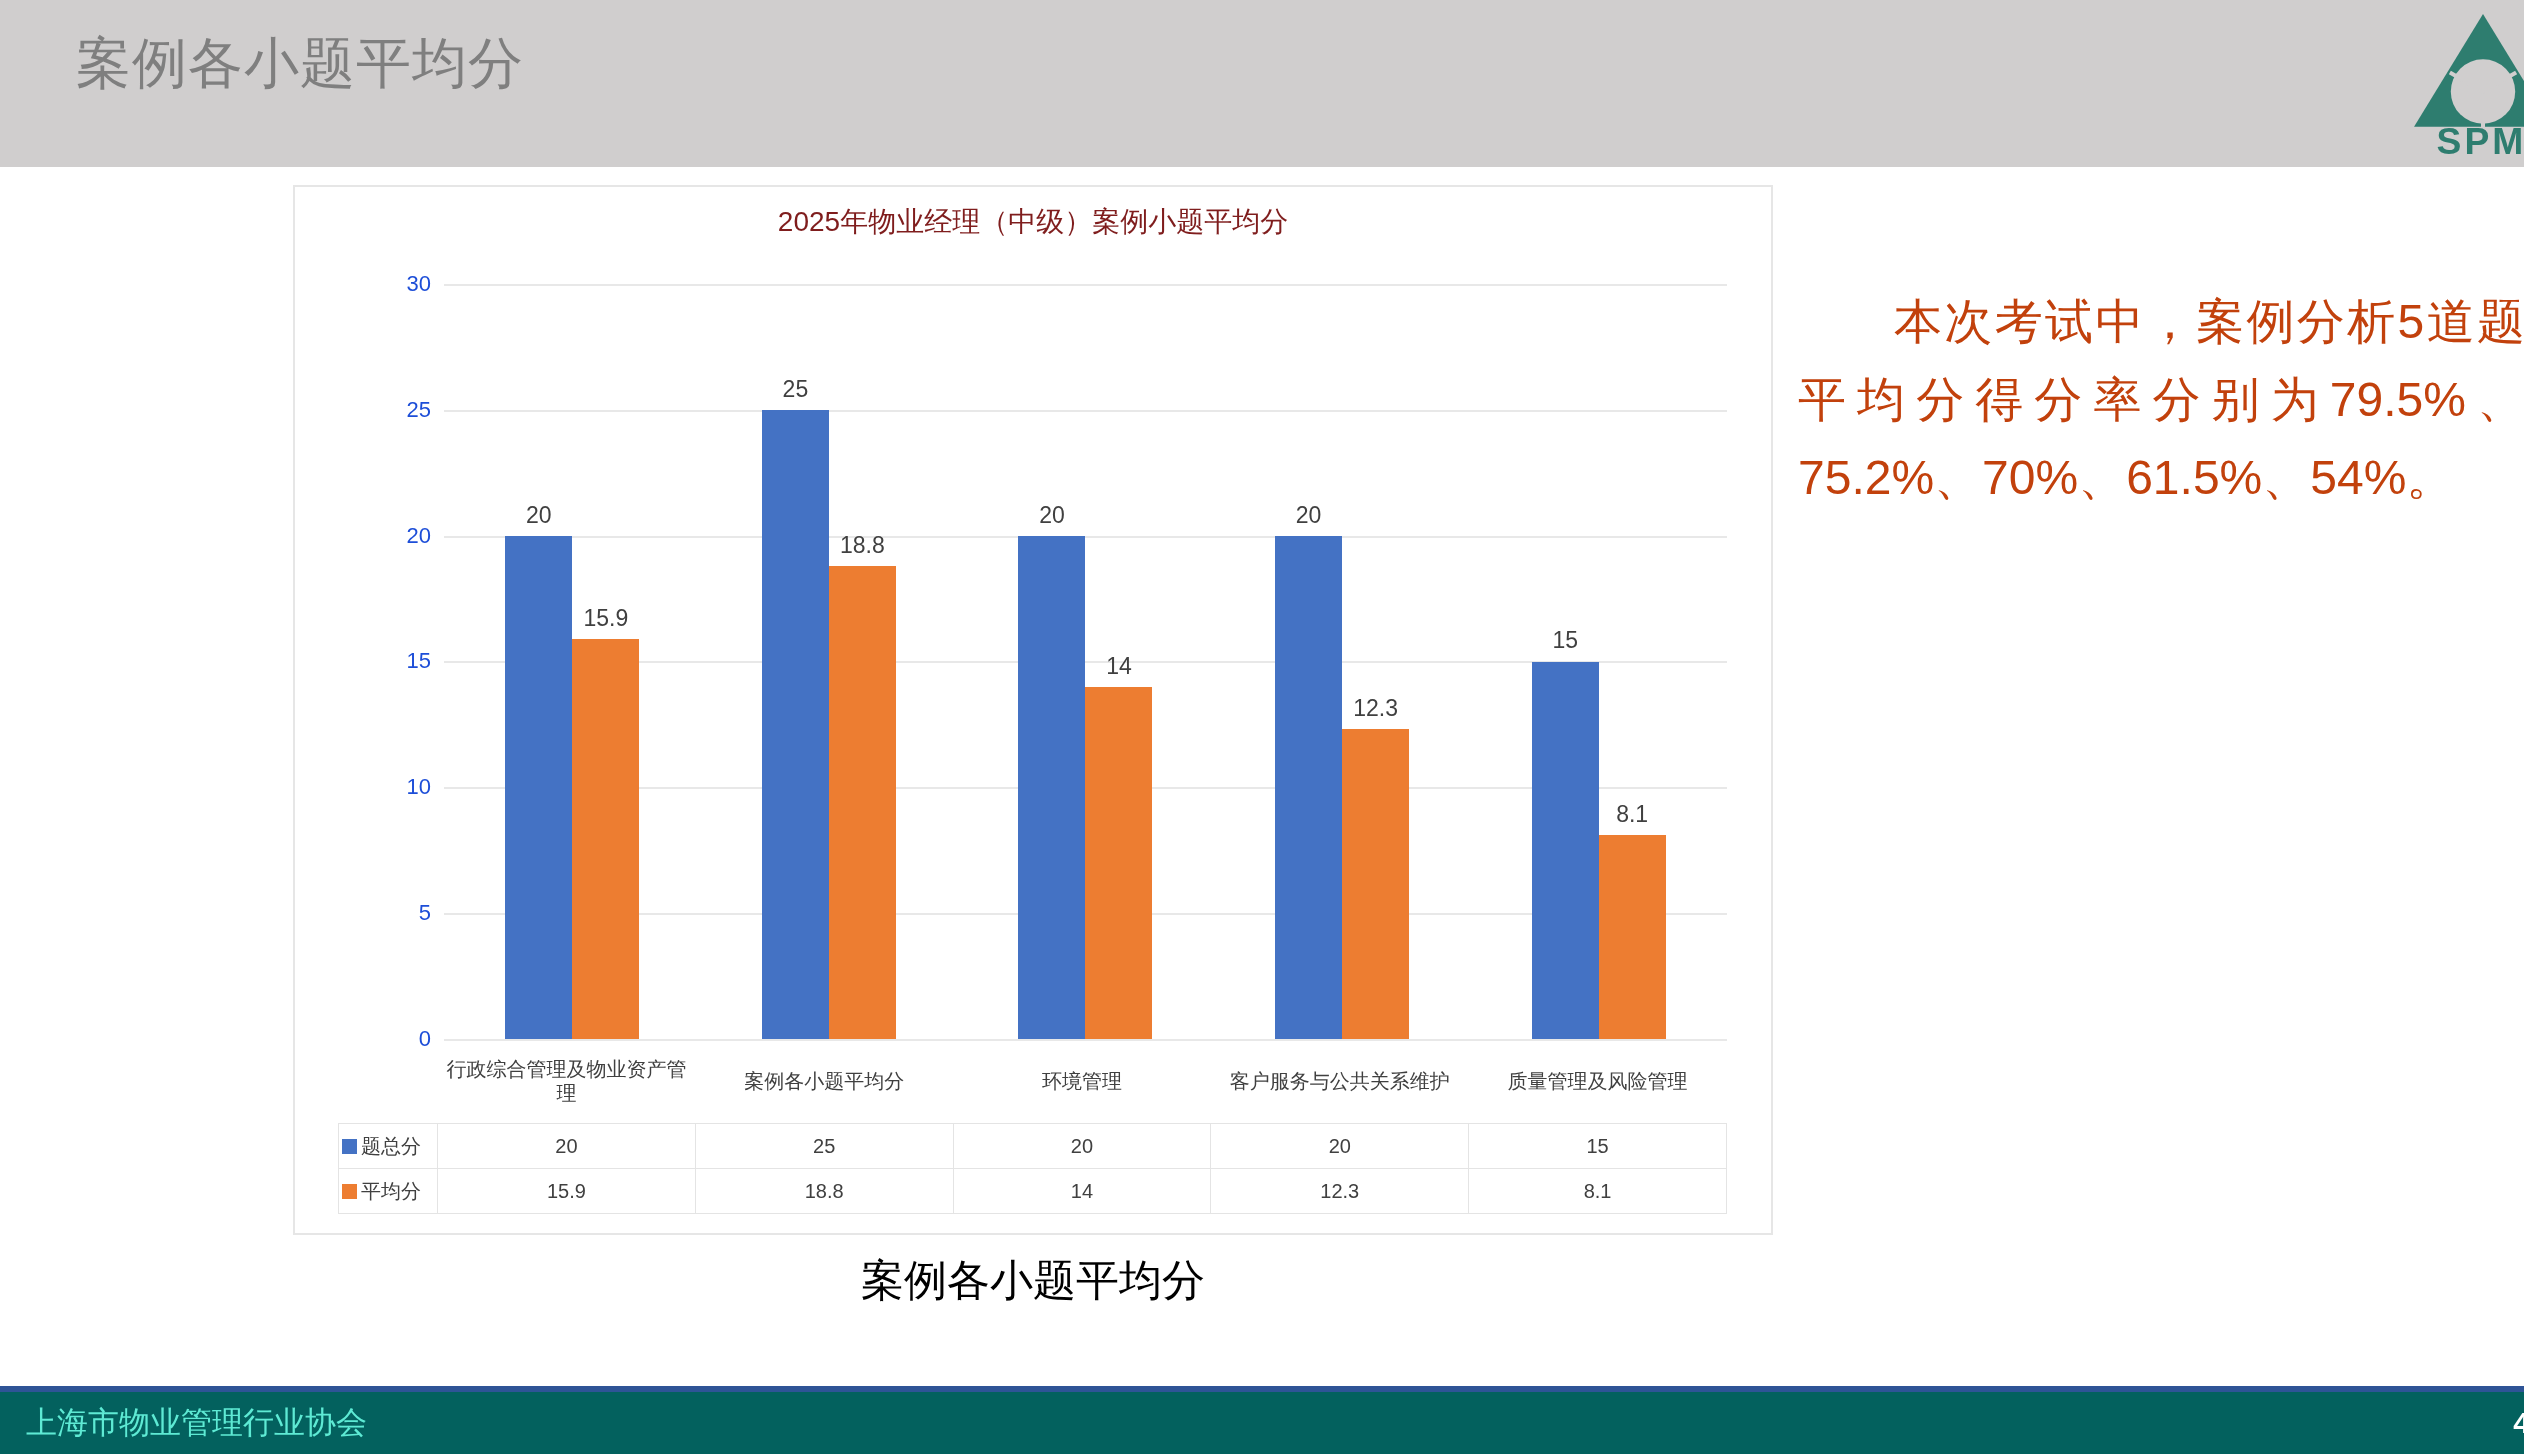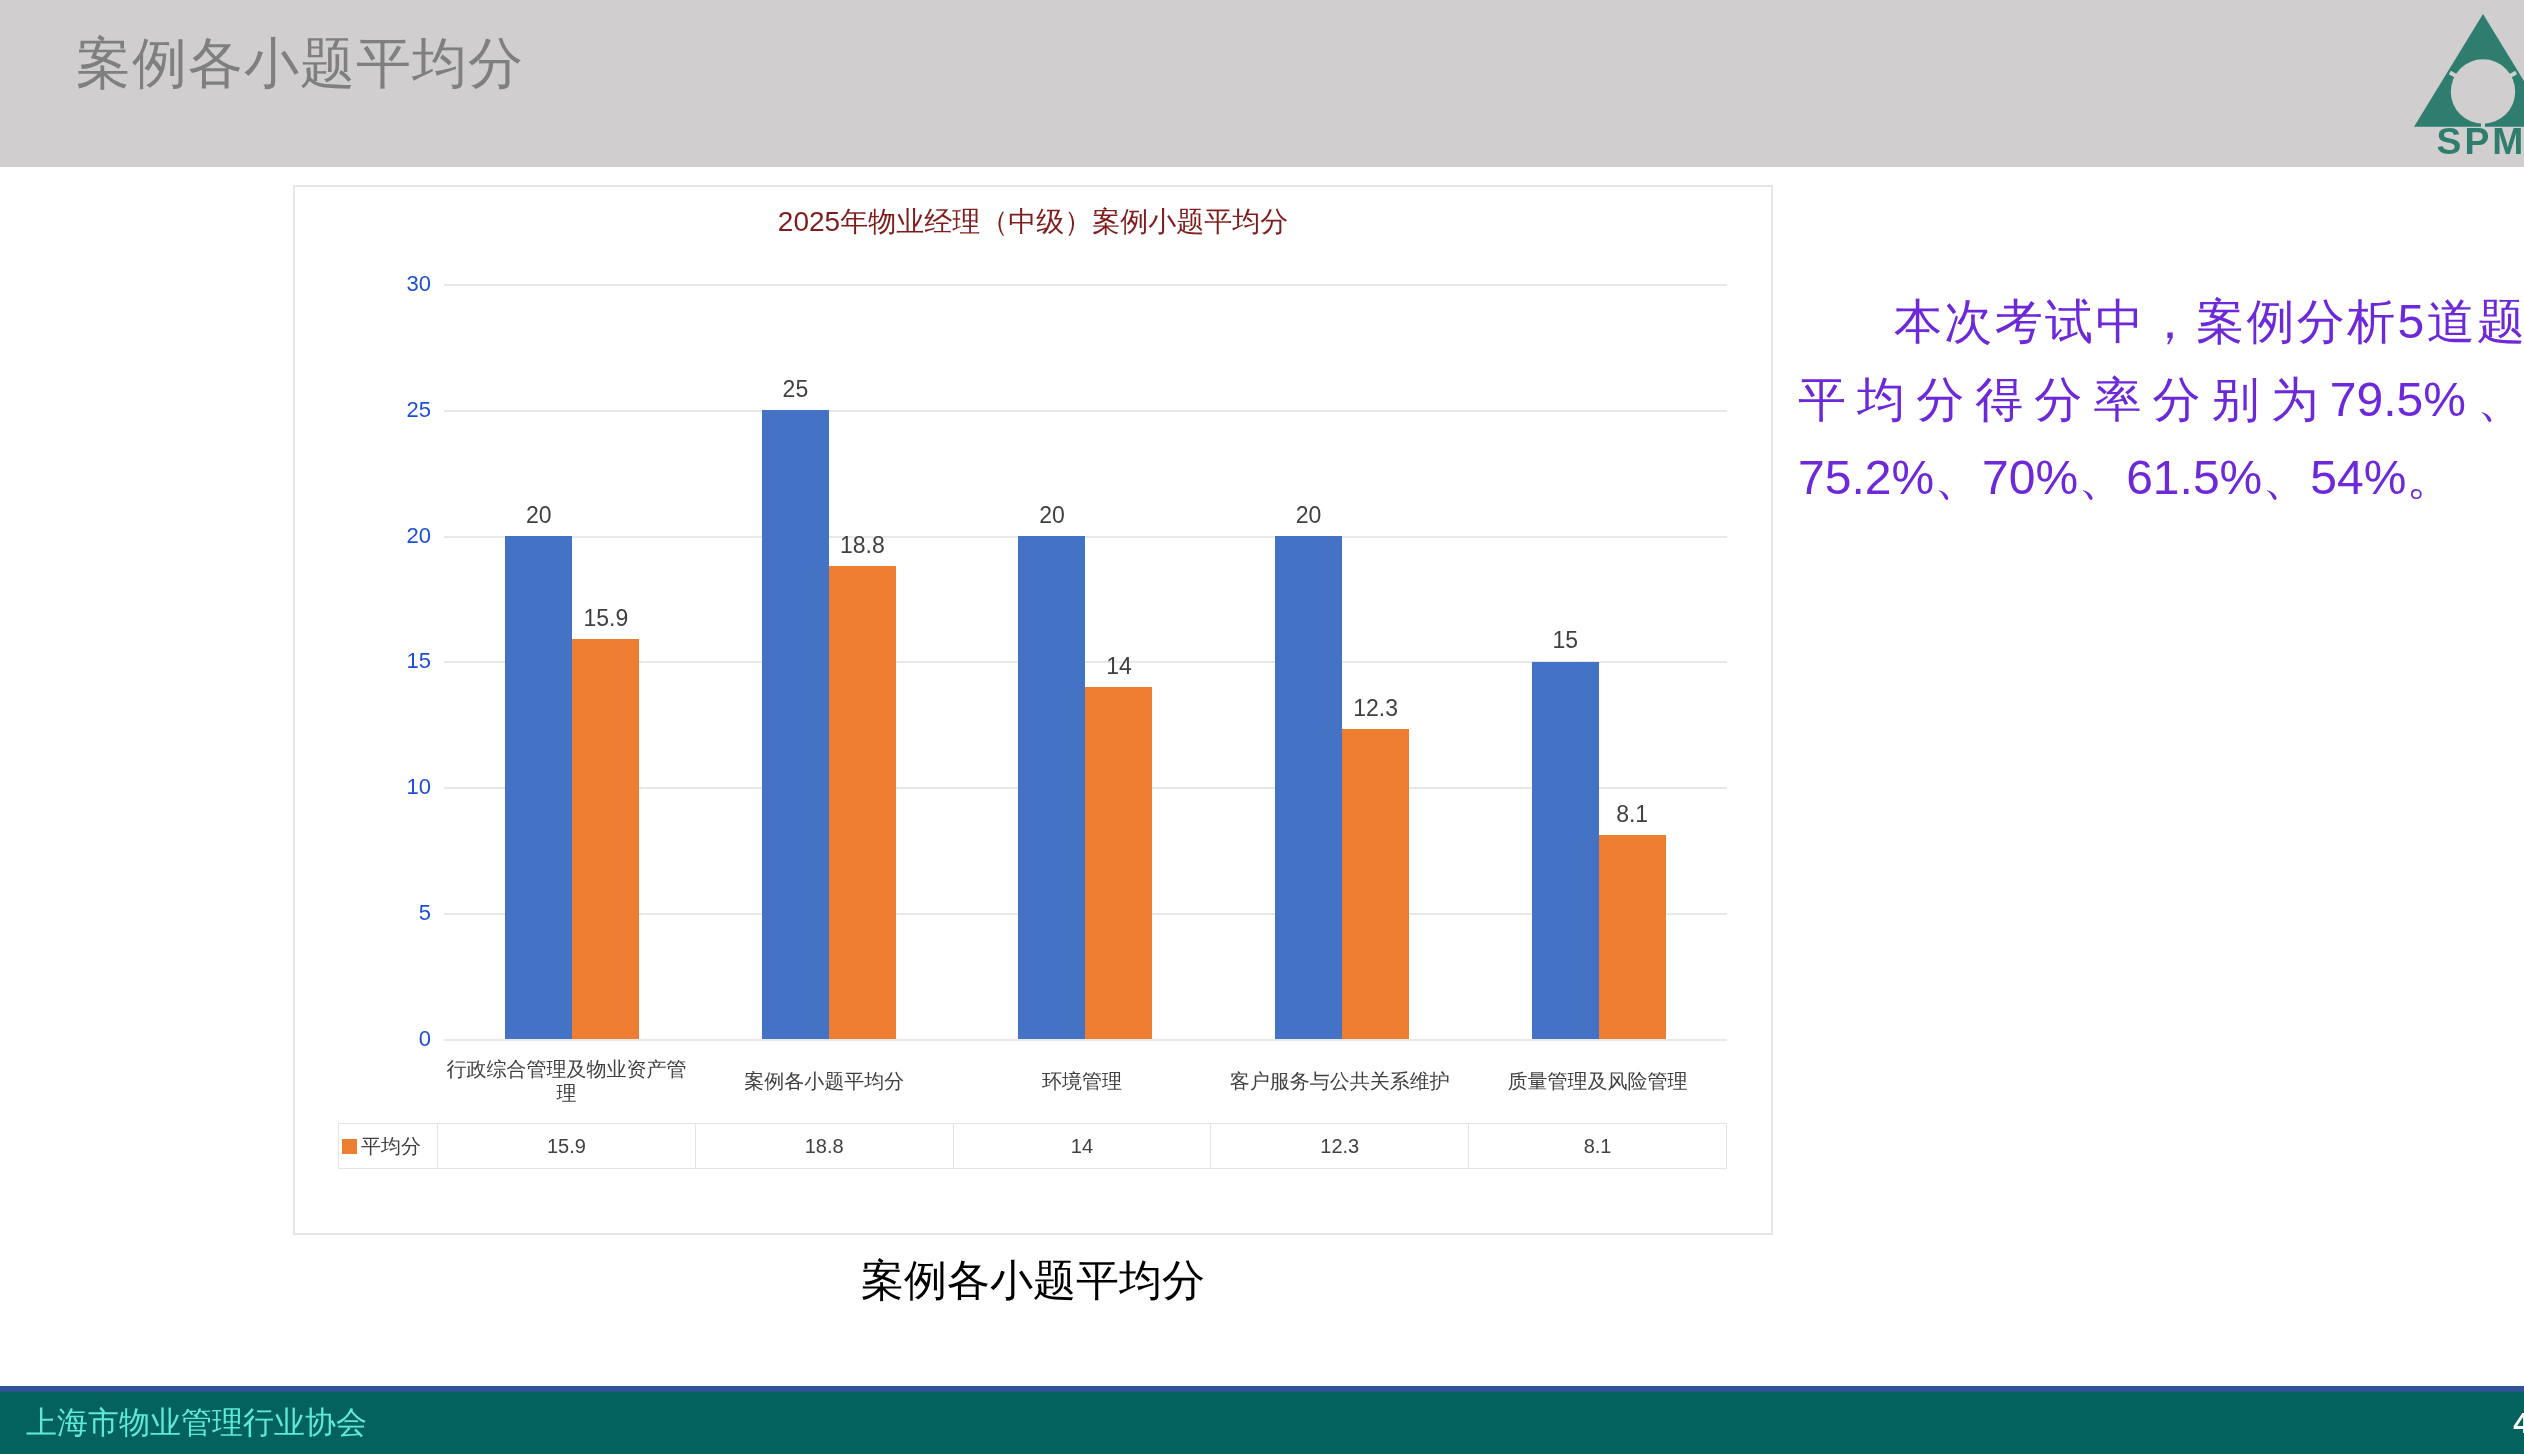--- a/index.html
+++ b/index.html
@@ -184,21 +184,21 @@
   }
 
   
   .side-text {
     position: absolute;
     left: 1798px;
     top: 283px;
     width: 727px;
     font-size: 48px;
     line-height: 1.62;
-    color: #6d28d9;
+    color: #c2410c;
     text-indent: 2em;
     text-align: justify;
   }
 
   
   .footer-accent {
     position: absolute;
     left: 0;
     bottom: 62px;
     width: 2585px;
@@ -341,20 +341,28 @@
     <tbody id="table-body">
         <tr class="head">
           <td class="corner"></td>
           <td>行政综合管理及物业资产管理</td>
           <td>案例各小题平均分</td>
           <td>环境管理</td>
           <td>客户服务与公共关系维护</td>
           <td>质量管理及风险管理</td>
         </tr>
         <tr class="body">
+          <td class="legend-cell"><span class="swatch s1" style="background: rgb(68, 114, 196);"></span><span>题总分</span></td>
+          <td>20</td>
+          <td>25</td>
+          <td>20</td>
+          <td>20</td>
+          <td>15</td>
+        </tr>
+        <tr class="body">
           <td class="legend-cell"><span class="swatch s2" style="background: rgb(237, 125, 49);"></span><span>平均分</span></td>
           <td>15.9</td>
           <td>18.8</td>
           <td>14</td>
           <td>12.3</td>
           <td>8.1</td>
         </tr>
       </tbody>
   </table>
 </div>

